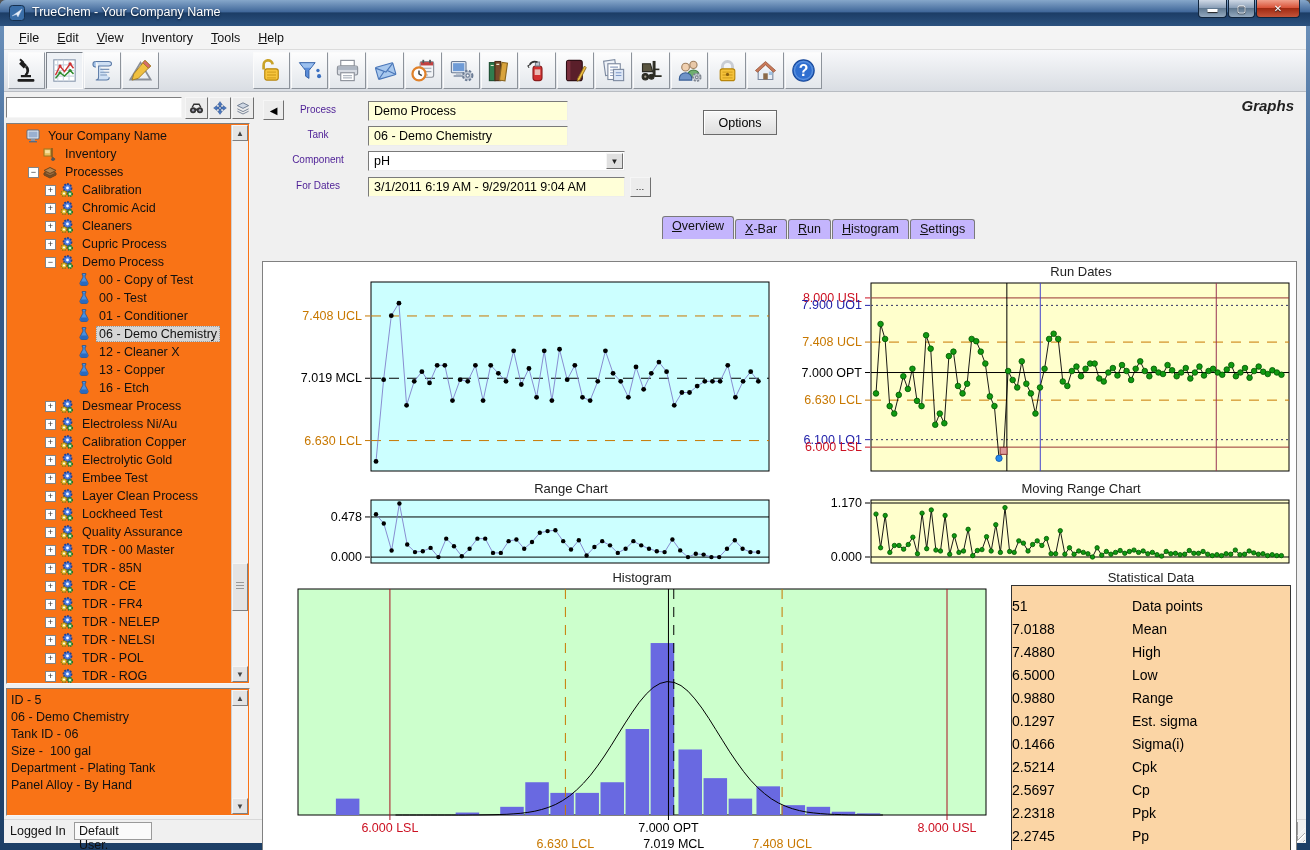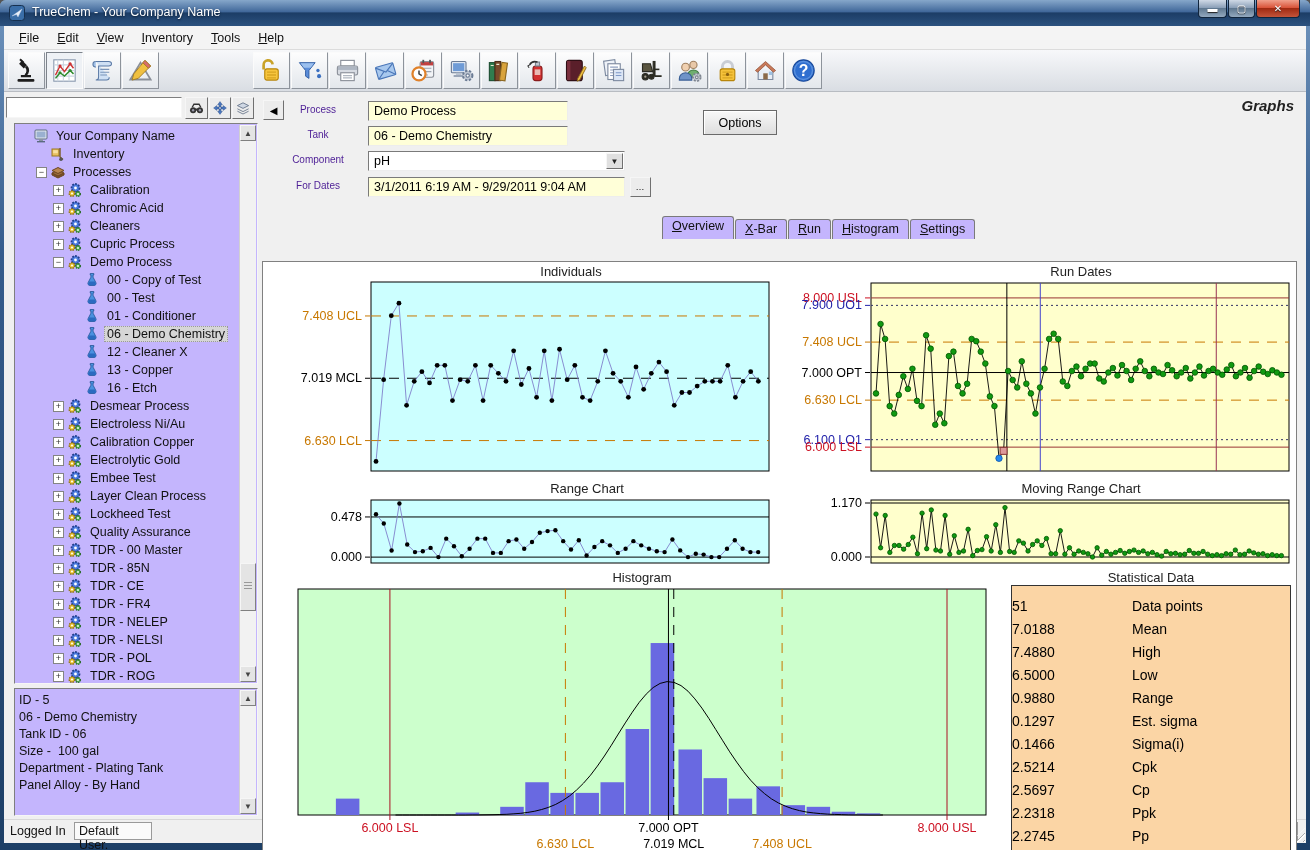--- a/index.html
+++ b/index.html
@@ -17,21 +17,21 @@
   .menubar{position:absolute;left:0;top:0;width:100%;height:24px;background:#f4f4f4;border-bottom:1px solid #dcdcdc;display:flex;align-items:center;padding-left:6px;}
   .menu-item{padding:3px 9px;font-size:12.5px;color:#111;}
   .menu-item .key{text-decoration:underline;}
   
   .toolbar{position:absolute;left:0;top:24px;width:100%;height:42px;background:linear-gradient(180deg,#f7f8fa,#d9dde3);border-bottom:1px solid #b8bcc2;}
   .tbbtn{position:absolute;top:2px;width:37px;height:37px;border:1px solid;border-color:#fbfbfb #8d939b #8d939b #fbfbfb;background:linear-gradient(180deg,#fdfdfd,#e3e7ec);display:flex;align-items:center;justify-content:center;}
   .tbbtn.pressed{border-color:#7d838b #fbfbfb #fbfbfb #7d838b;background:#eef1f5;}
   .tbbtn svg{width:27px;height:27px;}
   
   .content{position:absolute;left:0;top:66px;width:100%;height:727px;background:#f0f0f0;}
-  .sunken{border:1px solid;border-color:#7f7f7f #f6f6f6 #f6f6f6 #7f7f7f;background:#c4b5fd;margin-left:8px;}
+  .sunken{border:1px solid;border-color:#7f7f7f #f6f6f6 #f6f6f6 #7f7f7f;background:#f97316;}
   .raised{border:1px solid;border-color:#f6f6f6 #707070 #707070 #f6f6f6;background:#ececec;}
   .smallbtn{position:absolute;display:flex;align-items:center;justify-content:center;}
   .search-input{position:absolute;left:2px;top:5px;width:176px;height:21px;font-size:12.5px;padding:2px 4px;border:1px solid;border-color:#7f7f7f #f6f6f6 #f6f6f6 #7f7f7f;background:#fff;}
   .treebox{position:absolute;left:2px;top:31px;width:244px;height:561px;overflow:hidden;}
   .tree-row{height:18px;display:flex;align-items:center;font-size:12.5px;white-space:nowrap;color:#111;}
   .expbox{width:11px;height:11px;border:1px solid #848484;background:#fff;font-size:9px;line-height:9px;text-align:center;margin-right:3px;flex:none;color:#333;}
   .expspace{width:14px;flex:none;}
   .ticon{width:16px;height:16px;margin-right:4px;flex:none;}
   .ticon svg{width:16px;height:16px;}
   .tlabel{padding:1px 3px;}
@@ -679,21 +679,20 @@
 
       <div class="tabs" style="left:658px;top:124px">
         <div class="tab active"><span class="key">O</span><span>verview</span></div>
         <div class="tab"><span class="key">X</span><span>-Bar</span></div>
         <div class="tab"><span class="key">R</span><span>un</span></div>
         <div class="tab"><span class="key">H</span><span>istogram</span></div>
         <div class="tab"><span class="key">S</span><span>ettings</span></div>
       </div>
 
       <div class="chartpanel">
-        <div class="ctitle" style="left:108px;top:2px;width:400px">Individuals</div>
         <div class="csvg" style="left:20px;top:19px"><svg width="488" height="192">
               <rect x="88" y="1" width="398" height="189" fill="#ccffff" stroke="#000" stroke-width="1"></rect>
               <line x1="88" y1="34.9559322033898" x2="486" y2="34.9559322033898" stroke="#c87800" stroke-width="1" stroke-dasharray="10,8"></line>
               <line x1="82" y1="34.9559322033898" x2="87" y2="34.9559322033898" stroke="#c87800"></line>
               <text x="79" y="38.9559322033898" text-anchor="end" fill="#c87800" font-size="12.5">7.408 UCL</text>
               <line x1="88" y1="97.26186440677968" x2="486" y2="97.26186440677968" stroke="#000000" stroke-width="1" stroke-dasharray="10,8"></line>
               <line x1="82" y1="97.26186440677968" x2="87" y2="97.26186440677968" stroke="#000000"></line>
               <text x="79" y="101.26186440677968" text-anchor="end" fill="#000000" font-size="12.5">7.019 MCL</text>
               <line x1="88" y1="159.56779661016955" x2="486" y2="159.56779661016955" stroke="#c87800" stroke-width="1" stroke-dasharray="10,8"></line>
               <line x1="82" y1="159.56779661016955" x2="87" y2="159.56779661016955" stroke="#c87800"></line>
@@ -863,21 +862,21 @@
               <circle cx="454" cy="87.04761904761904" r="2.8" fill="#119911" stroke="#005500" stroke-width="0.8"></circle>
               <circle cx="458.55555555555554" cy="96.74603174603173" r="2.8" fill="#119911" stroke="#005500" stroke-width="0.8"></circle>
               <circle cx="463.1111111111111" cy="90.03174603174602" r="2.8" fill="#119911" stroke="#005500" stroke-width="0.8"></circle>
               <circle cx="467.66666666666663" cy="85.55555555555551" r="2.8" fill="#119911" stroke="#005500" stroke-width="0.8"></circle>
               <circle cx="472.22222222222223" cy="90.77777777777776" r="2.8" fill="#119911" stroke="#005500" stroke-width="0.8"></circle>
               <circle cx="476.77777777777777" cy="93.01587301587294" r="2.8" fill="#119911" stroke="#005500" stroke-width="0.8"></circle>
               <circle cx="481.3333333333333" cy="89.28571428571422" r="2.8" fill="#119911" stroke="#005500" stroke-width="0.8"></circle>
               <circle cx="485.88888888888886" cy="91.52380952380948" r="2.8" fill="#119911" stroke="#005500" stroke-width="0.8"></circle>
               <circle cx="490.4444444444444" cy="93.76190476190474" r="2.8" fill="#119911" stroke="#005500" stroke-width="0.8"></circle>
             </svg></div>
-        <div class="ctitle" style="left:124px;top:219px;width:400px">Range Chart</div>
+        <div class="ctitle" style="left:108px;top:219px;width:400px">Range Chart</div>
         <div class="csvg" style="left:20px;top:236px"><svg width="488" height="68">
               <rect x="88" y="2" width="398" height="63" fill="#ccffff" stroke="#000" stroke-width="1"></rect>
               <line x1="88" y1="18.968000000000007" x2="486" y2="18.968000000000007" stroke="#000000" stroke-width="1" stroke-dasharray=""></line>
               <line x1="82" y1="18.968000000000007" x2="87" y2="18.968000000000007" stroke="#000000"></line>
               <text x="79" y="22.968000000000007" text-anchor="end" fill="#000000" font-size="12.5">0.478</text>
               <line x1="88" y1="59.120000000000005" x2="486" y2="59.120000000000005" stroke="#000000" stroke-width="1" stroke-dasharray=""></line>
               <line x1="82" y1="59.120000000000005" x2="87" y2="59.120000000000005" stroke="#000000"></line>
               <text x="79" y="63.120000000000005" text-anchor="end" fill="#000000" font-size="12.5">0.000</text>
               <polyline points="93.0,16.3 100.8,25.5 108.6,52.6 116.4,5.5 124.2,46.5 132.0,54.1 139.8,53.2 147.6,49.9 155.4,59.1 163.2,40.6 171.0,48.2 178.8,58.3 186.6,50.7 194.4,40.6 202.2,40.6 210.0,54.9 217.8,54.9 225.6,43.2 233.4,41.5 241.2,50.7 249.0,44.0 256.8,34.8 264.6,33.1 272.4,32.2 280.2,43.2 288.0,51.6 295.8,42.3 303.6,57.4 311.4,49.0 319.2,43.2 327.0,47.4 334.8,54.9 342.6,50.7 350.4,43.2 358.2,47.4 366.0,50.7 373.8,53.2 381.6,54.1 389.4,41.5 397.2,52.4 405.0,59.1 412.8,55.8 420.6,56.6 428.4,59.1 436.2,59.1 444.0,50.7 451.8,42.3 459.6,50.7 467.4,54.1 475.2,54.1" fill="none" stroke="#8080cc" stroke-width="0.9"></polyline>
               <circle cx="93" cy="16.280000000000022" r="2.2" fill="#000000" stroke="none" stroke-width="0.8"></circle>

